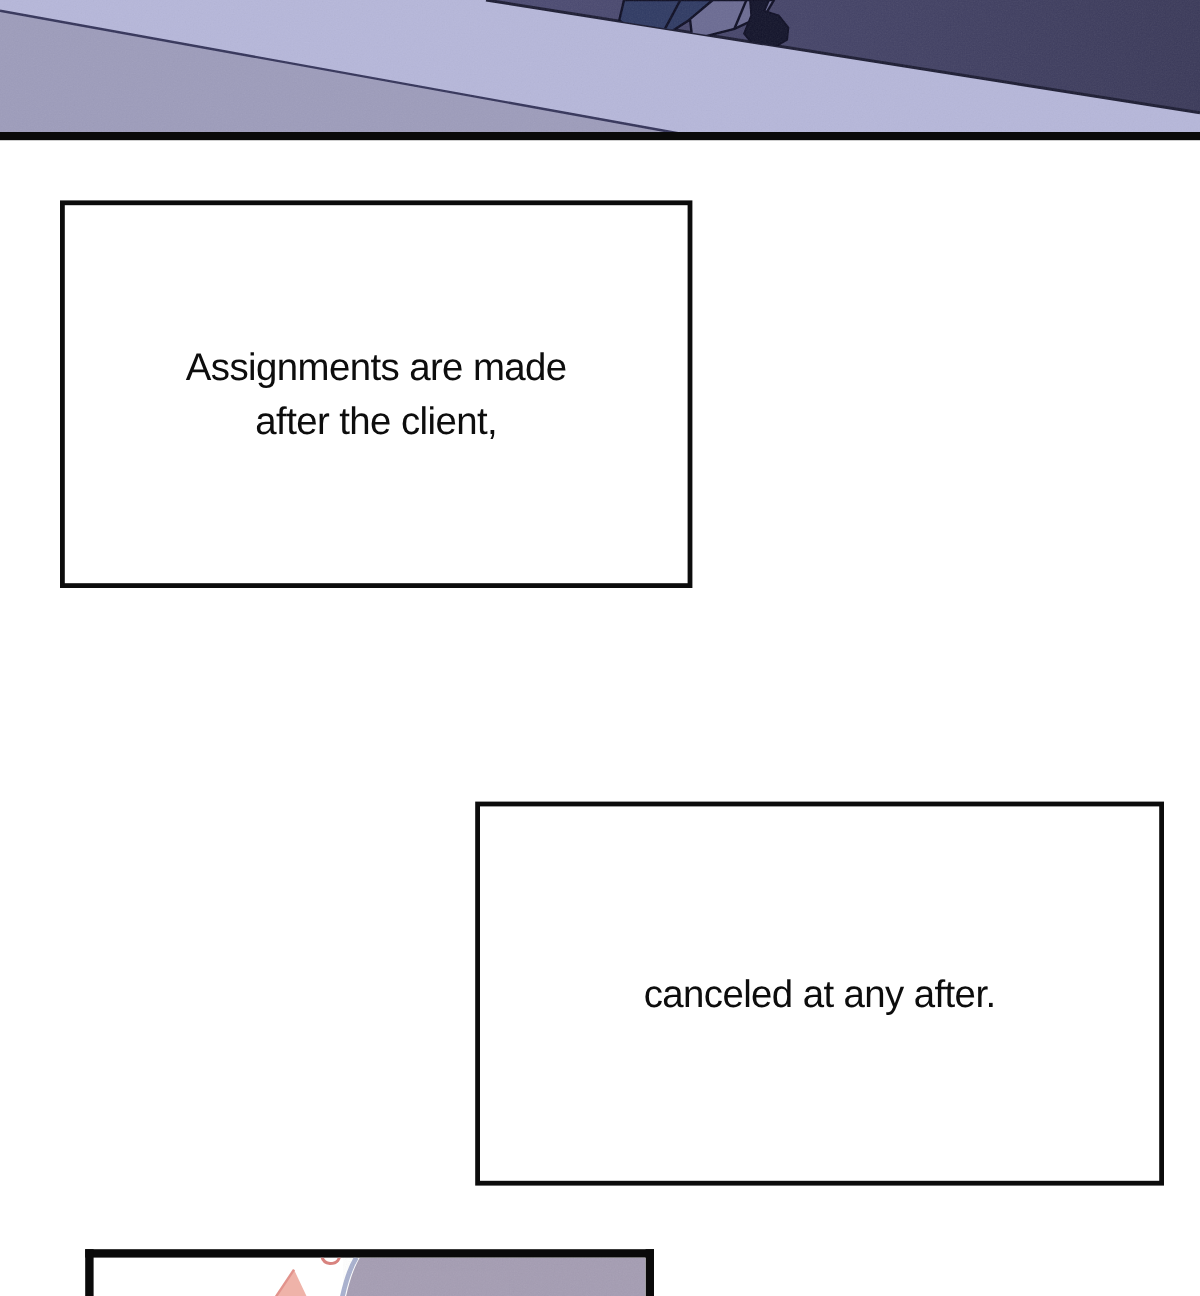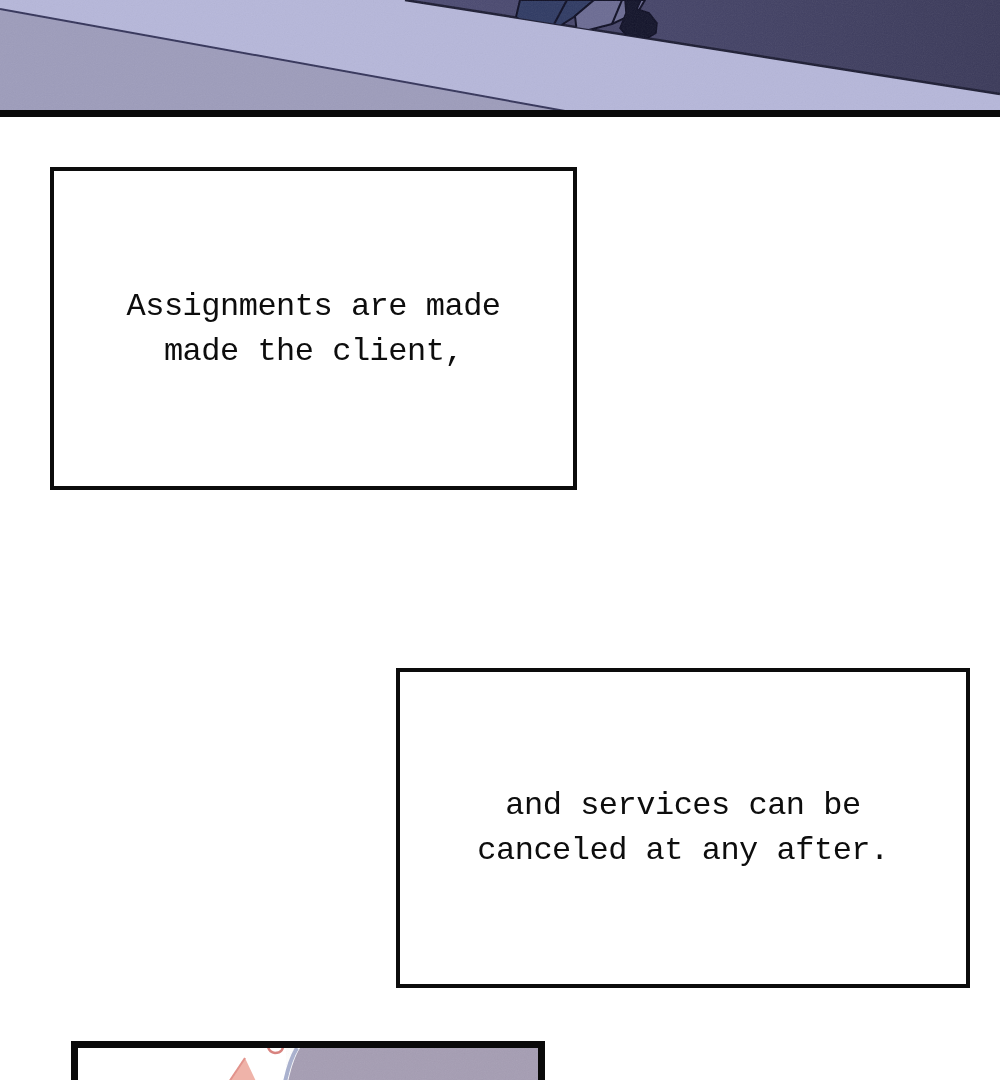--- a/index.html
+++ b/index.html
@@ -2,21 +2,21 @@
 <html><head>
 <meta charset="utf-8">
 <style>
   html, body { margin: 0; padding: 0; background: #ffffff; }
   .page {
     position: relative;
     width: 1000px;
     height: 1080px;
     background: #ffffff;
     overflow: hidden;
-    font-family: Liberation Mono, monospace;
+    font-family: Liberation Sans, sans-serif;
   }
   .top-panel {
     position: absolute;
     left: 0; top: 0;
     width: 1000px; height: 117px;
   }
   .caption-box {
     position: absolute;
     box-sizing: border-box;
     background: #ffffff;
@@ -87,25 +87,24 @@
       </g>
 
       <rect x="0" y="0" width="1000" height="111" filter="url(#grain)" opacity="0.10"></rect>
 
       <rect x="0" y="110" width="1000" height="7" fill="#0a0a0a"></rect>
     </svg>
   </div>
 
   <div class="caption-box box1">
     <span class="cap-line">Assignments are made</span>
-    <span class="cap-line">made the client,</span>
+    <span class="cap-line">after the client,</span>
   </div>
 
   <div class="caption-box box2">
-    <span class="cap-line">and services can be</span>
     <span class="cap-line">canceled at any after.</span>
   </div>
 
   <div class="bottom-panel">
     <svg width="460" height="46" viewBox="0 0 460 46">
       <defs>
         <filter id="grain2" x="0" y="0" width="100%" height="100%">
           <feTurbulence type="fractalNoise" baseFrequency="0.9" numOctaves="2" stitchTiles="stitch"></feTurbulence>
           <feColorMatrix type="saturate" values="0"></feColorMatrix>
         </filter>

